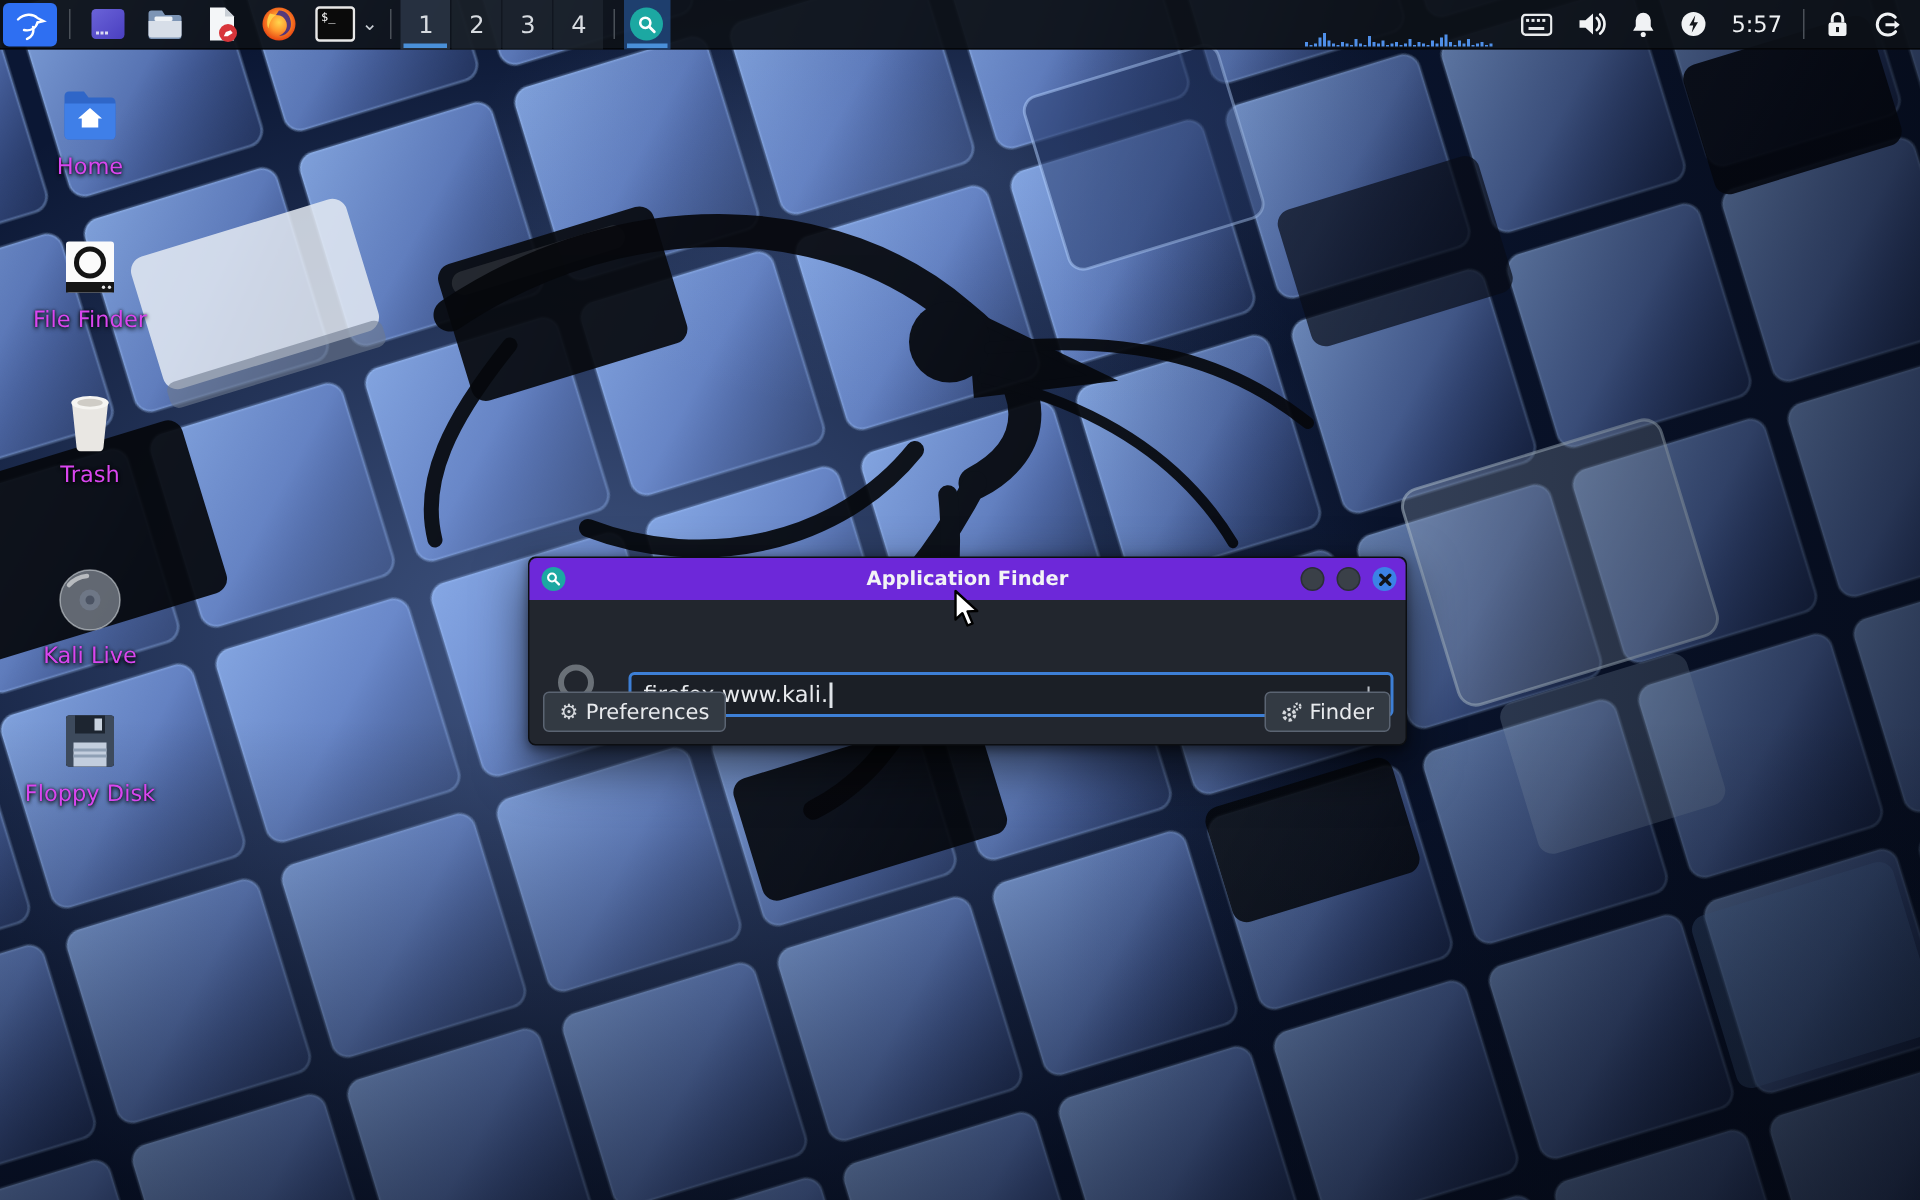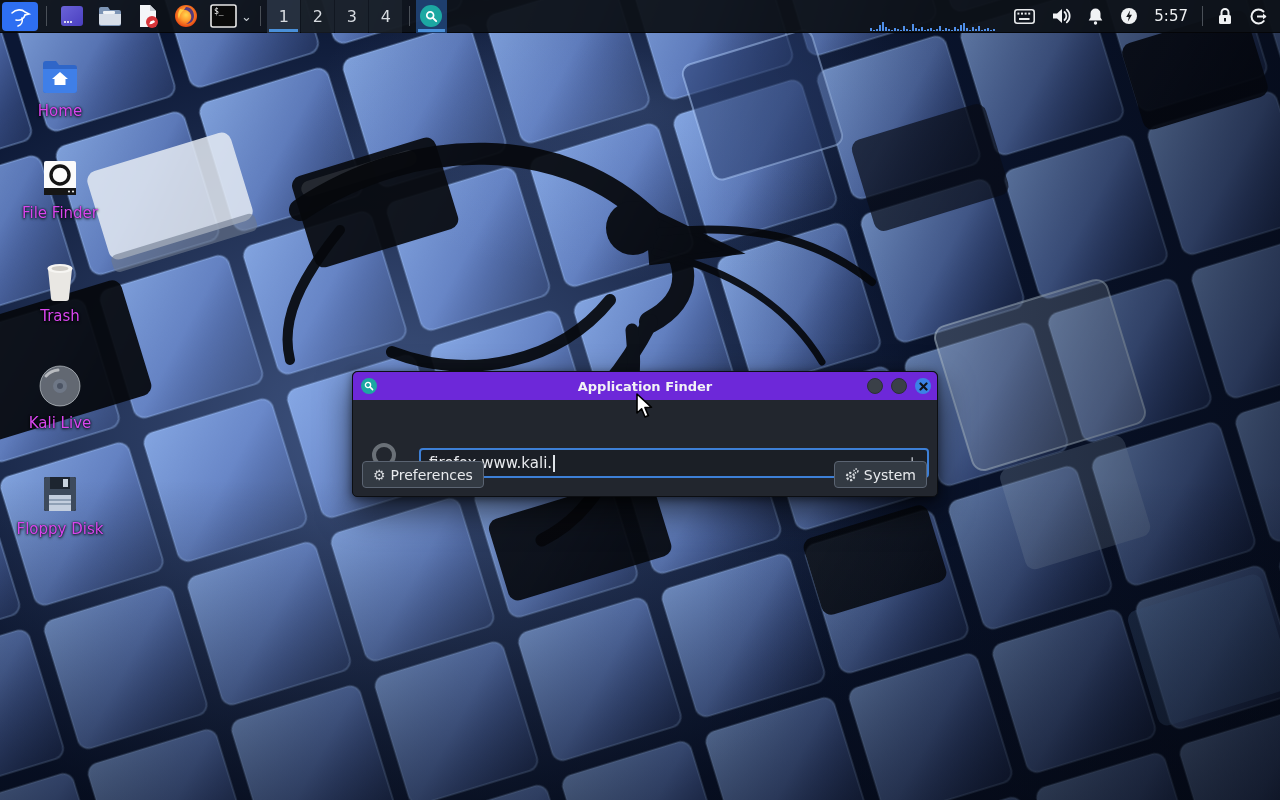--- a/index.html
+++ b/index.html
@@ -374,21 +374,21 @@
       <div class="desk-label">File Finder</div>
     </div>
     <div class="desk-item" style="top:203px;">
       <svg width="38" height="40" viewBox="0 0 38 40">
         <path d="M7,8 h24 l-3,29 a3,3 0 0 1 -3,3 h-12 a3,3 0 0 1 -3,-3 Z" fill="#e9e7e3"></path>
         <ellipse cx="19" cy="7.5" rx="12.5" ry="4.5" fill="#f6f5f2"></ellipse>
         <ellipse cx="19" cy="7.5" rx="8.5" ry="2.6" fill="#cfccc6"></ellipse>
       </svg>
       <div class="desk-label">Trash</div>
     </div>
-    <div class="desk-item" style="top:306px;">
+    <div class="desk-item" style="top:320px;">
       <svg width="44" height="44" viewBox="0 0 44 44">
         <circle cx="22" cy="22" r="20" fill="rgba(205,212,224,0.45)"></circle>
         <circle cx="22" cy="22" r="20" fill="none" stroke="rgba(240,245,250,0.5)" stroke-width="1"></circle>
         <circle cx="22" cy="22" r="7" fill="rgba(120,132,152,0.55)"></circle>
         <circle cx="22" cy="22" r="3" fill="rgba(60,68,84,0.7)"></circle>
         <path d="M8,12 a18,18 0 0 1 12,-6" stroke="rgba(255,255,255,0.55)" stroke-width="3" fill="none" stroke-linecap="round"></path>
       </svg>
       <div class="desk-label">Kali Live</div>
     </div>
     <div class="desk-item" style="top:416px;">
@@ -444,21 +444,21 @@
         <span class="gear-glyph">⚙</span>
         <span>Preferences</span>
       </div>
 
       <div class="btn btn-launch">
         <svg width="14" height="14" viewBox="0 0 14 14">
           <circle cx="5.5" cy="8.5" r="3.6" fill="none" stroke="#d6d9dd" stroke-width="2.2" stroke-dasharray="2.2 1.6"></circle>
           <circle cx="5.5" cy="8.5" r="1.2" fill="#d6d9dd"></circle>
           <circle cx="11" cy="3" r="1.9" fill="none" stroke="#d6d9dd" stroke-width="1.6" stroke-dasharray="1.4 1.1"></circle>
         </svg>
-        <span>System</span>
+        <span>Finder</span>
       </div>
     </div>
   </div>
 
   <svg class="cursor" width="22" height="26" viewBox="0 0 22 26">
     <path d="M2,1 L2,20 L6.6,15.8 L10,24 L13.4,22.6 L10,14.6 L16.5,14.3 Z" fill="#ffffff" stroke="#000000" stroke-width="1.6" stroke-linejoin="round"></path>
   </svg>
 </div>
 
 </body></html>

